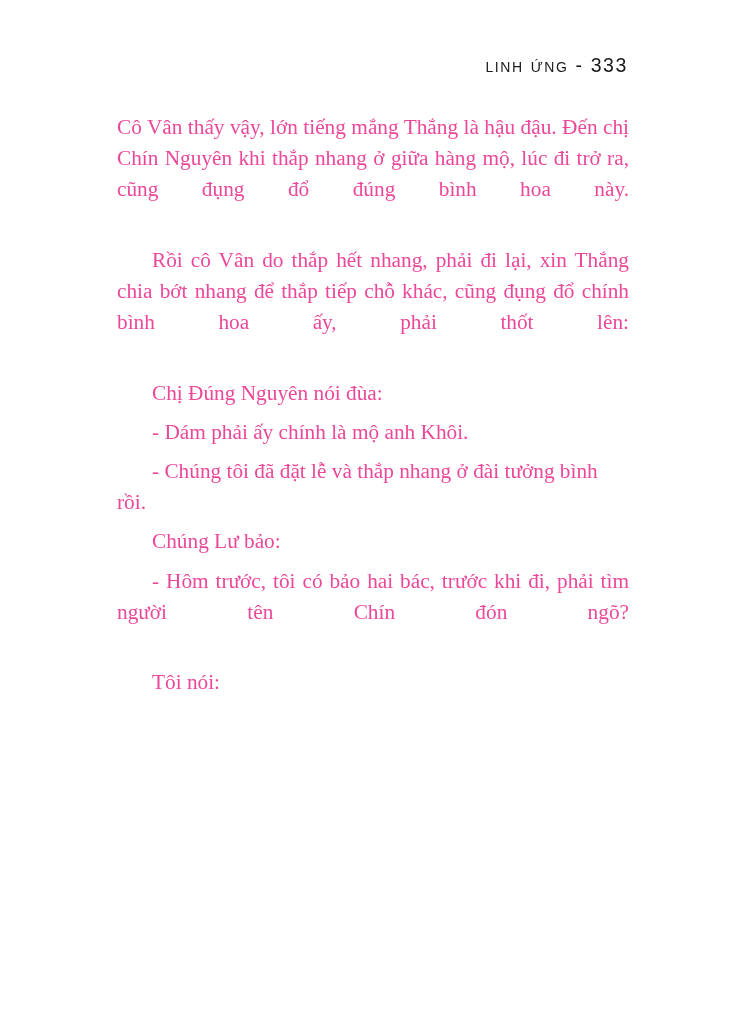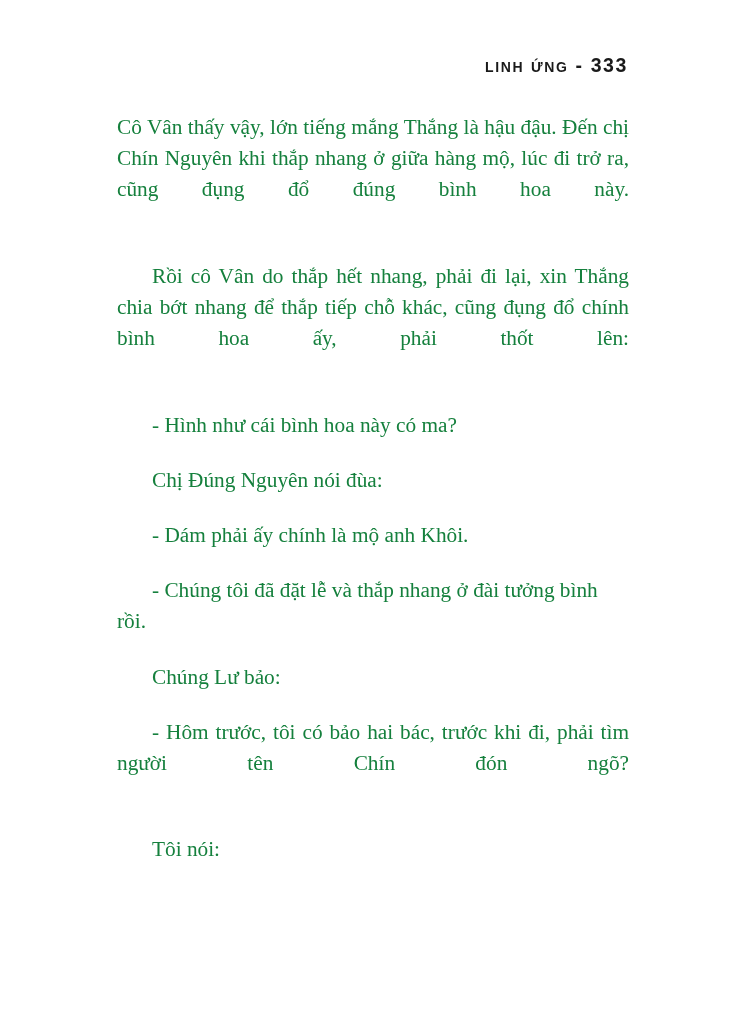--- a/index.html
+++ b/index.html
@@ -31,21 +31,20 @@
     right: 117px;
     top: 54px;
     text-align: right;
     font-family: "Liberation Sans", "DejaVu Sans", sans-serif;
     font-size: 19.5px;
     letter-spacing: 1.6px;
     color: #1a1a1a;
     font-variant: small-caps;
     text-transform: lowercase;
     white-space: nowrap;
-    font-weight: bold;
   }
   
   .running-header .hdr-text {
     font-variant: small-caps;
     text-transform: lowercase;
   }
 
   
   .textblock {
     position: absolute;
@@ -54,34 +53,34 @@
     width: 512px;
   }
 
   p.para {
     margin: 0;
     font-size: 21.3px;
     line-height: 31.2px;
     text-align: justify;
     text-justify: inter-word;
     text-indent: 35px;
-    color: #15803d;
+    color: #ec4899;
     hyphens: none;
   }
 
   
   p.para::after {
     content: "";
     display: inline-block;
     width: 100%;
   }
 
   
   p.para + p.para {
-    margin-top: 24px;
+    margin-top: 8px;
   }
 
   
   p.para.short {
     text-align: left;
   }
   p.para.short::after {
     content: none;
   }
 
@@ -98,21 +97,20 @@
   <div class="running-header">
     <span class="hdr-text">Linh ứng - 333</span>
   </div>
 
   <div class="textblock">
 
     <p class="para noindent">Cô Vân thấy vậy, lớn tiếng mắng Thắng là hậu đậu. Đến chị Chín Nguyên khi thắp nhang ở giữa hàng mộ, lúc đi trở ra, cũng đụng đổ đúng bình hoa này.</p>
 
     <p class="para">Rồi cô Vân do thắp hết nhang, phải đi lại, xin Thắng chia bớt nhang để thắp tiếp chỗ khác, cũng đụng đổ chính bình hoa ấy, phải thốt lên:</p>
 
-    <p class="para short">- Hình như cái bình hoa này có ma?</p>
 
     <p class="para short">Chị Đúng Nguyên nói đùa:</p>
 
     <p class="para short">- Dám phải ấy chính là mộ anh Khôi.</p>
 
 
 
     <p class="para short">- Chúng tôi đã đặt lễ và thắp nhang ở đài tưởng bình rồi.</p>
 
     <p class="para short">Chúng Lư bảo:</p>

